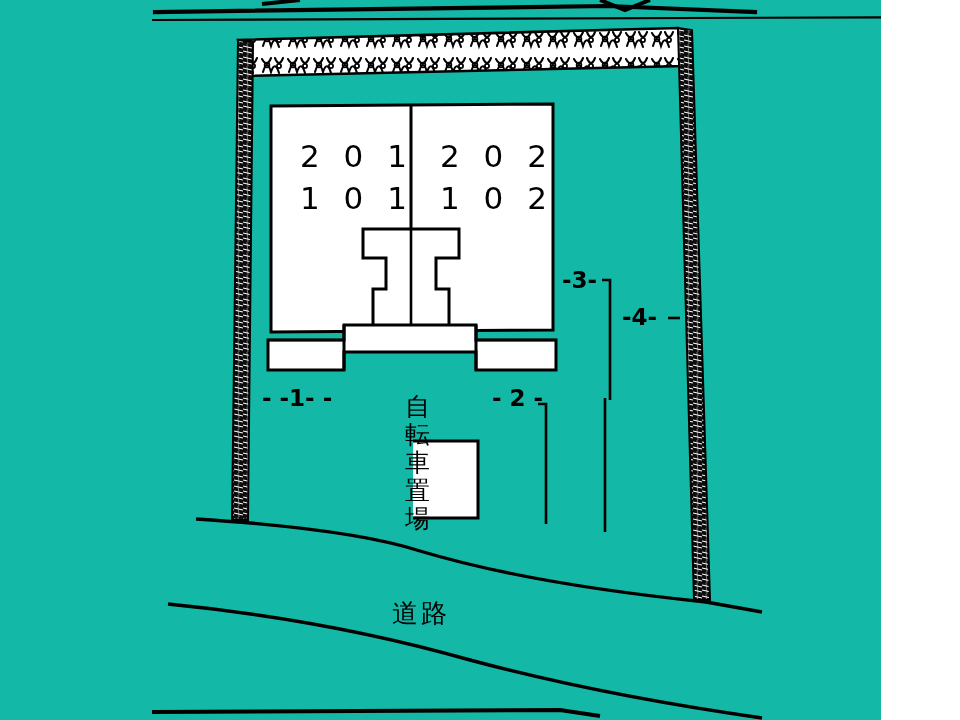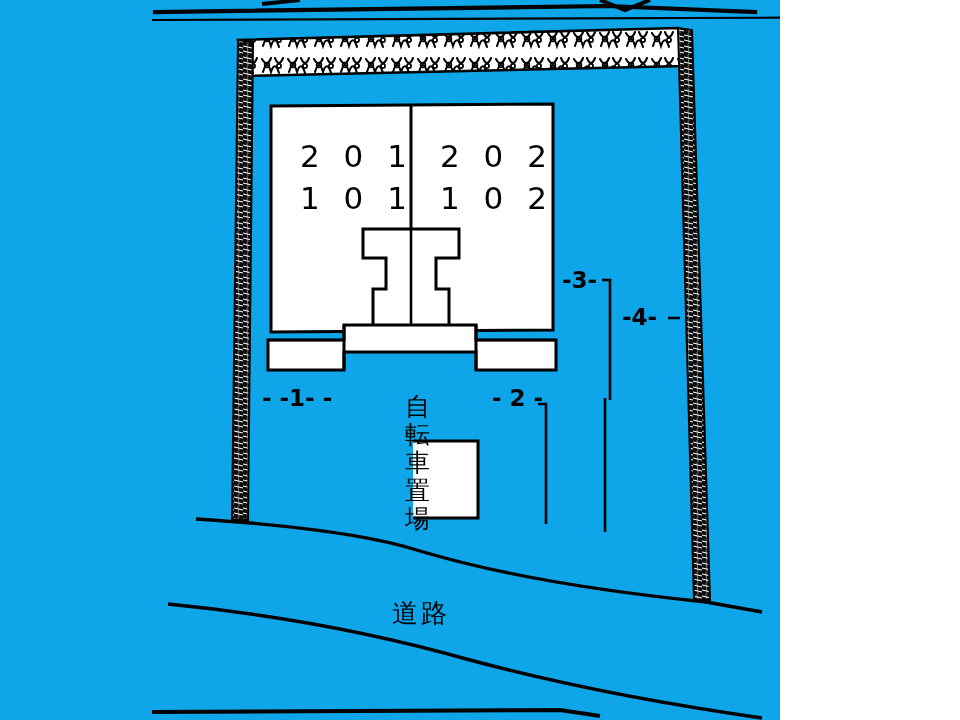--- a/index.html
+++ b/index.html
@@ -5,23 +5,23 @@
   html, body {
     margin: 0;
     padding: 0;
     background: #ffffff;
   }
   body {
     font-family: "DejaVu Sans", sans-serif;
   }
   #plan {
     position: relative;
-    width: 780px;
+    width: 881px;
     height: 720px;
-    background: #0ea5e9;
+    background: #14b8a6;
     overflow: hidden;
     text-decoration: underline;
   }
   #plan svg {
     position: absolute;
     top: 0;
     left: 0;
     width: 960px;
     height: 720px;
   }

